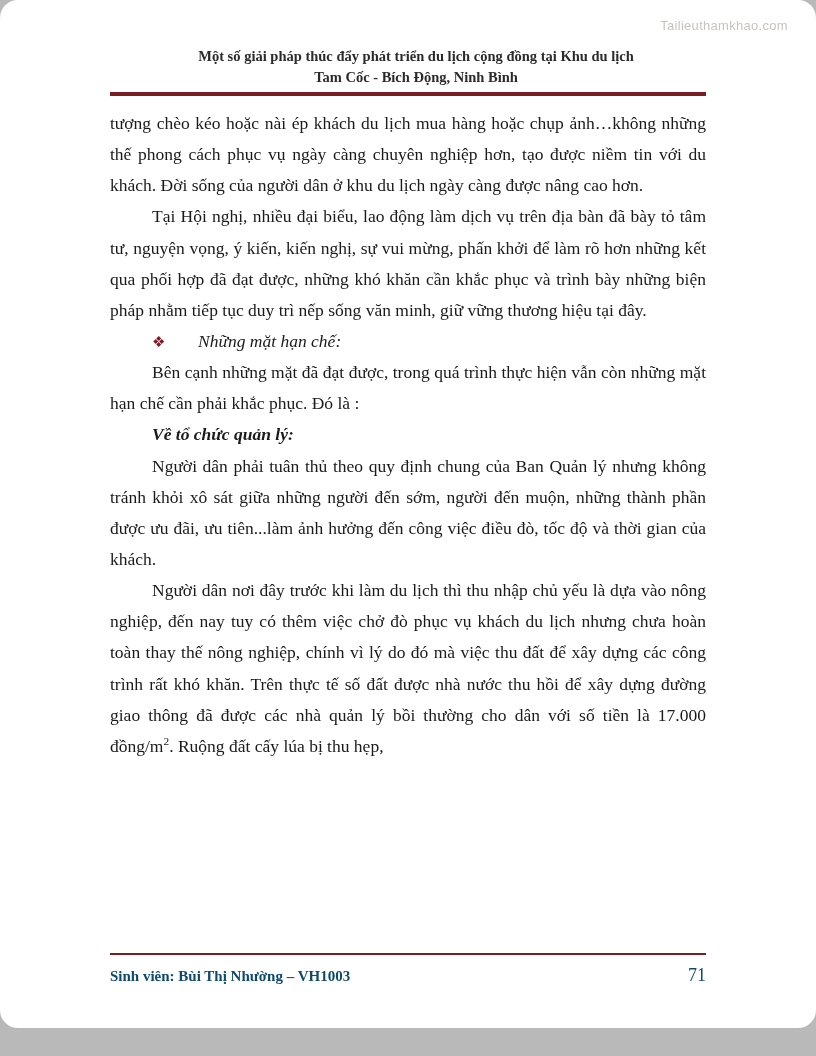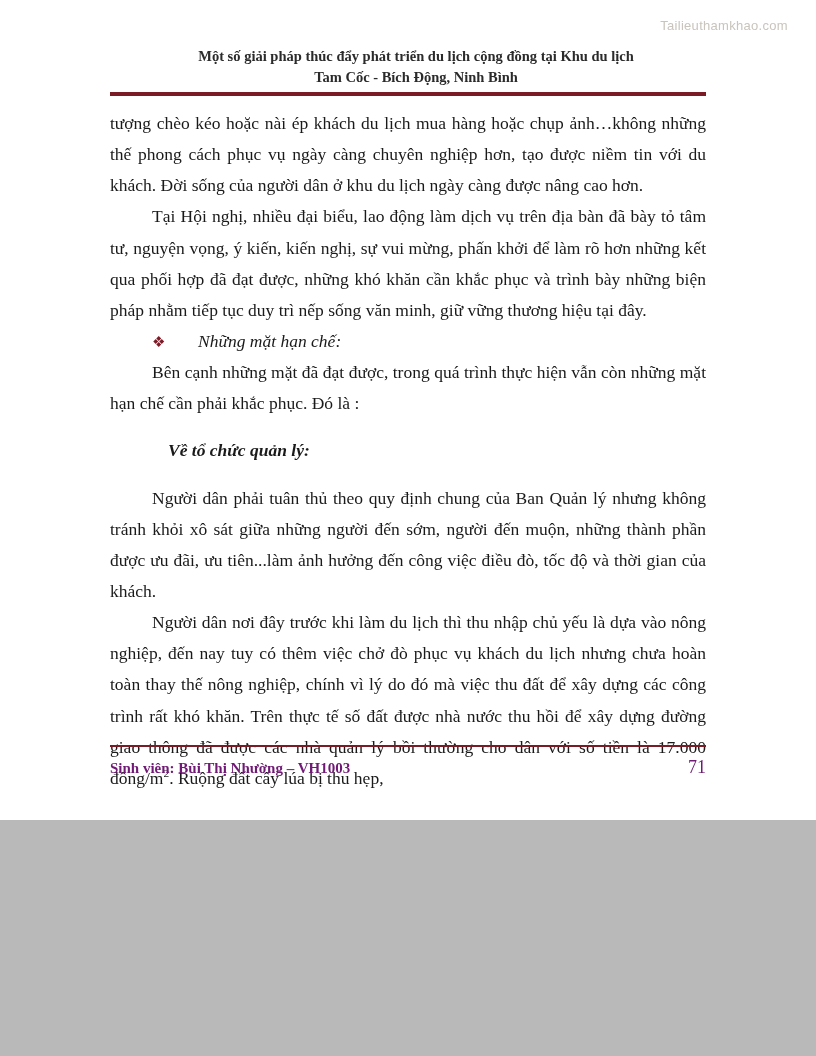--- a/index.html
+++ b/index.html
@@ -2,27 +2,28 @@
 <html><head>
 <meta charset="utf-8">
 <style>
   html, body {
     margin: 0;
     padding: 0;
     background: #b9b9b9;
   }
   .page {
     width: 816px;
-    height: 820px;
+    height: 1028px;
     background: #ffffff;
     position: relative;
     box-sizing: border-box;
     font-family: "Liberation Serif", "DejaVu Serif", serif;
     color: #1a1a1a;
     overflow: hidden;
+    border-radius: 18px;
   }
   .watermark {
     position: absolute;
     top: 18px;
     right: 28px;
     font-family: "Liberation Sans", sans-serif;
     font-size: 13px;
     color: #c9c4bd;
     letter-spacing: 0.3px;
     user-select: none;
@@ -77,21 +78,21 @@
     display: inline-block;
     width: 46px;
     color: #7b1b26;
     font-size: 15px;
   }
   .bullet-text {
     font-weight: normal;
     font-style: italic;
   }
   .subhead {
-    margin: 16px;
+    margin: 0;
     font-size: 17.5px;
     line-height: 1.78;
     font-weight: bold;
     font-style: italic;
     text-indent: 42px;
   }
   sup {
     font-size: 0.65em;
     vertical-align: super;
   }
@@ -107,21 +108,21 @@
     position: absolute;
     bottom: 42px;
     left: 110px;
     width: 596px;
     display: flex;
     justify-content: space-between;
     align-items: baseline;
     font-family: "Liberation Serif", serif;
     font-size: 15px;
     font-weight: bold;
-    color: #701a75;
+    color: #0c4a6e;
   }
   .footer-page {
     font-weight: normal;
     font-size: 18px;
   }
 </style>
 </head>
 <body>
 
 <div class="page">

